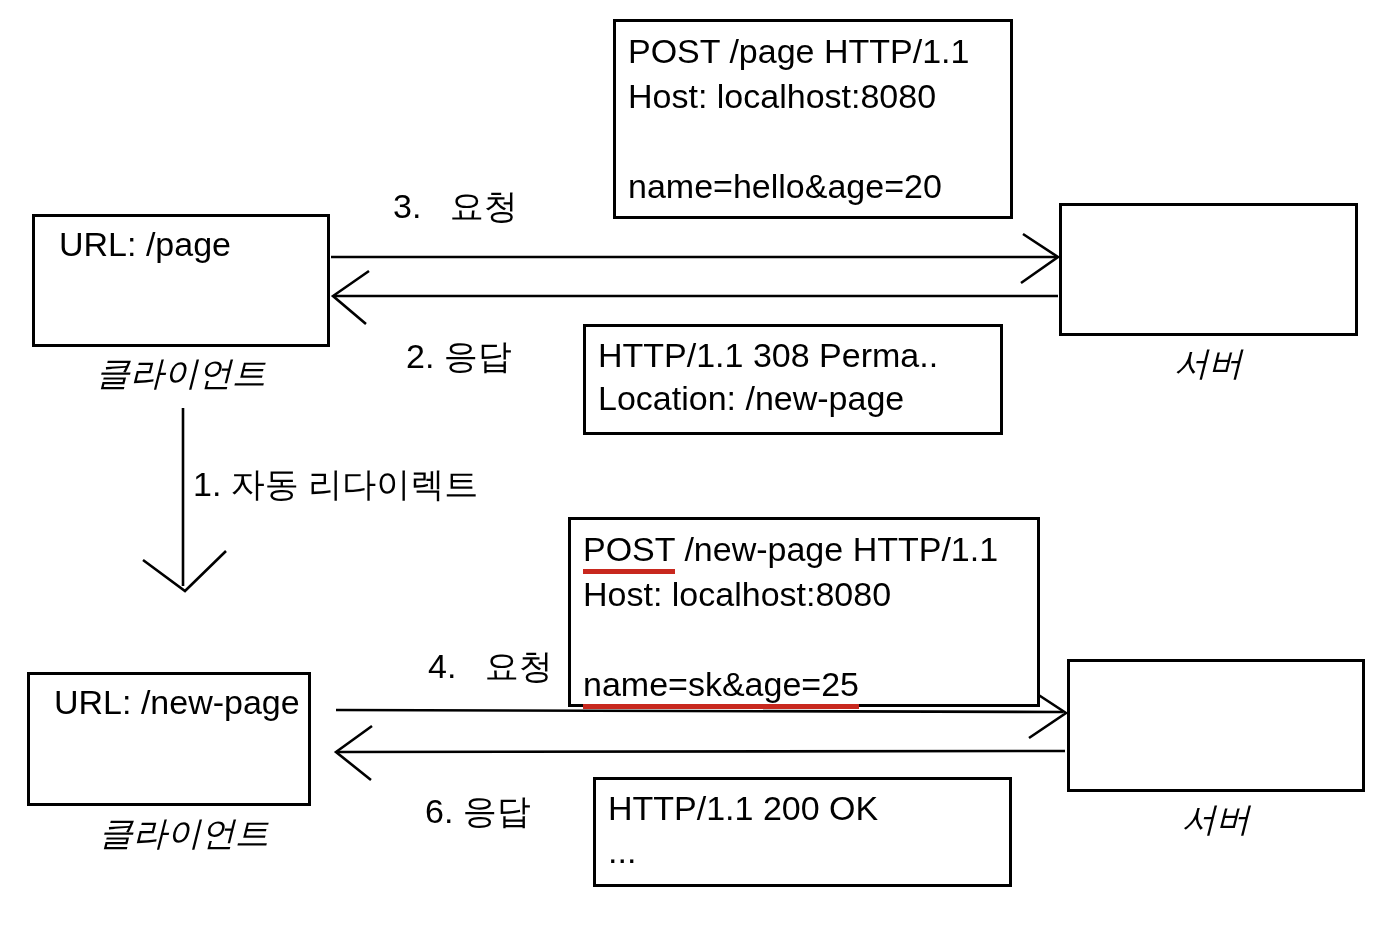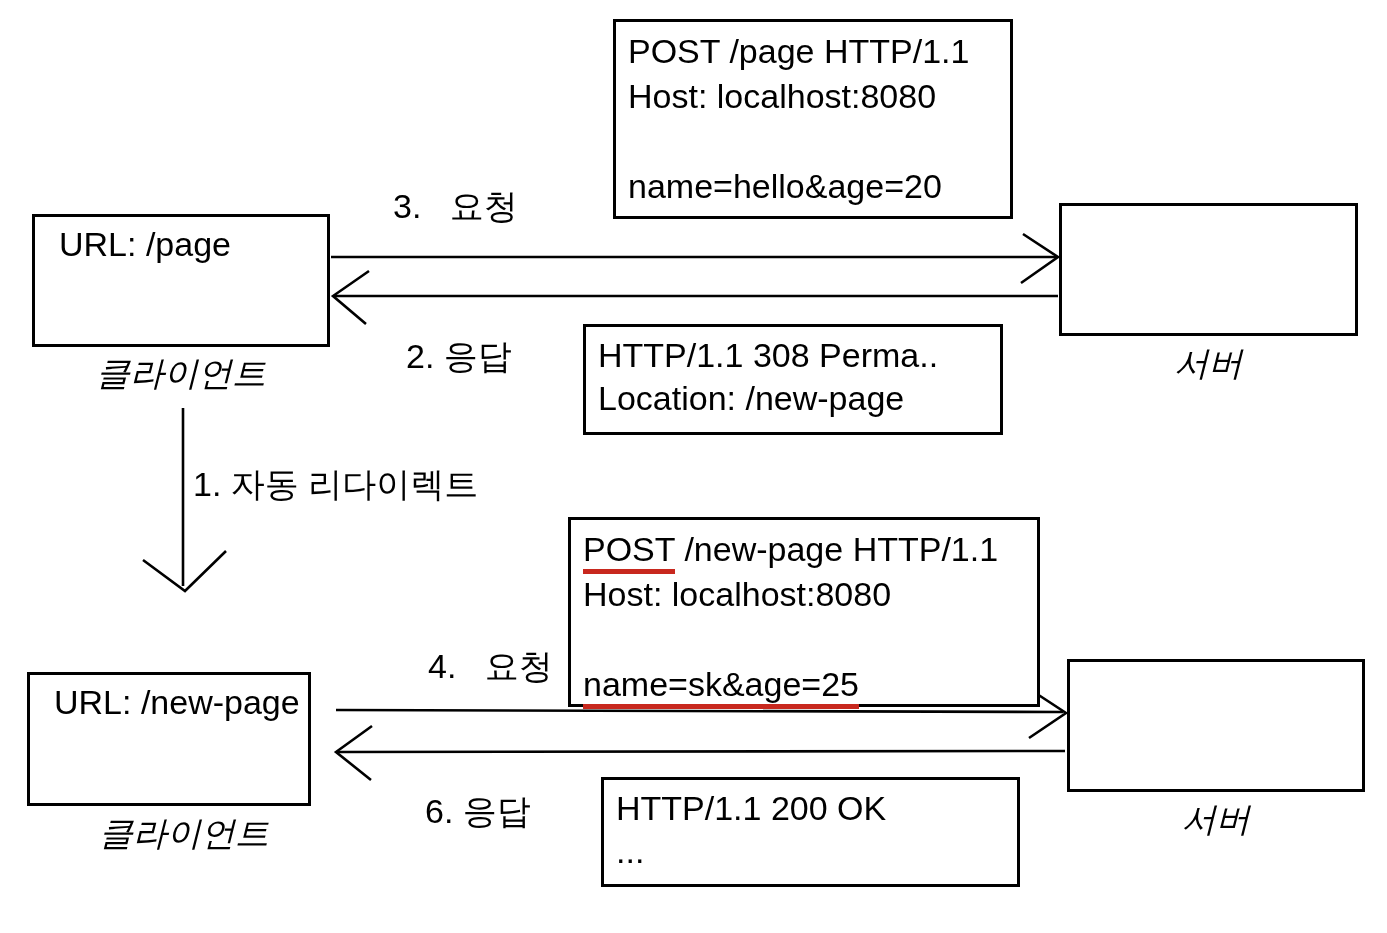--- a/index.html
+++ b/index.html
@@ -124,18 +124,18 @@
   <div class="arrow-label" style="left:428px; top:644px;">4.   요청</div>
   <div class="arrow-label" style="left:425px; top:789px;">6. 응답</div>
 
   <div class="msg" style="left:568px; top:493px; width:472px; height:190px;margin-top:24px;">
     <div class="m-line"><span class="u-red">POST</span><span> /new-page HTTP/1.1</span></div>
     <div class="m-line">Host: localhost:8080</div>
     <div class="m-line"></div>
     <div class="m-line"><span class="u-red">name=sk&amp;age=25</span></div>
   </div>
 
-  <div class="msg resp" style="left:593px; top:777px; width:419px; height:110px;margin-left:8px;">
+  <div class="msg resp" style="left:593px; top:777px; width:419px; height:110px;">
     <div class="m-line">HTTP/1.1 200 OK</div>
     <div class="m-line">...</div>
   </div>
 
 </div>
 
 </body></html>

